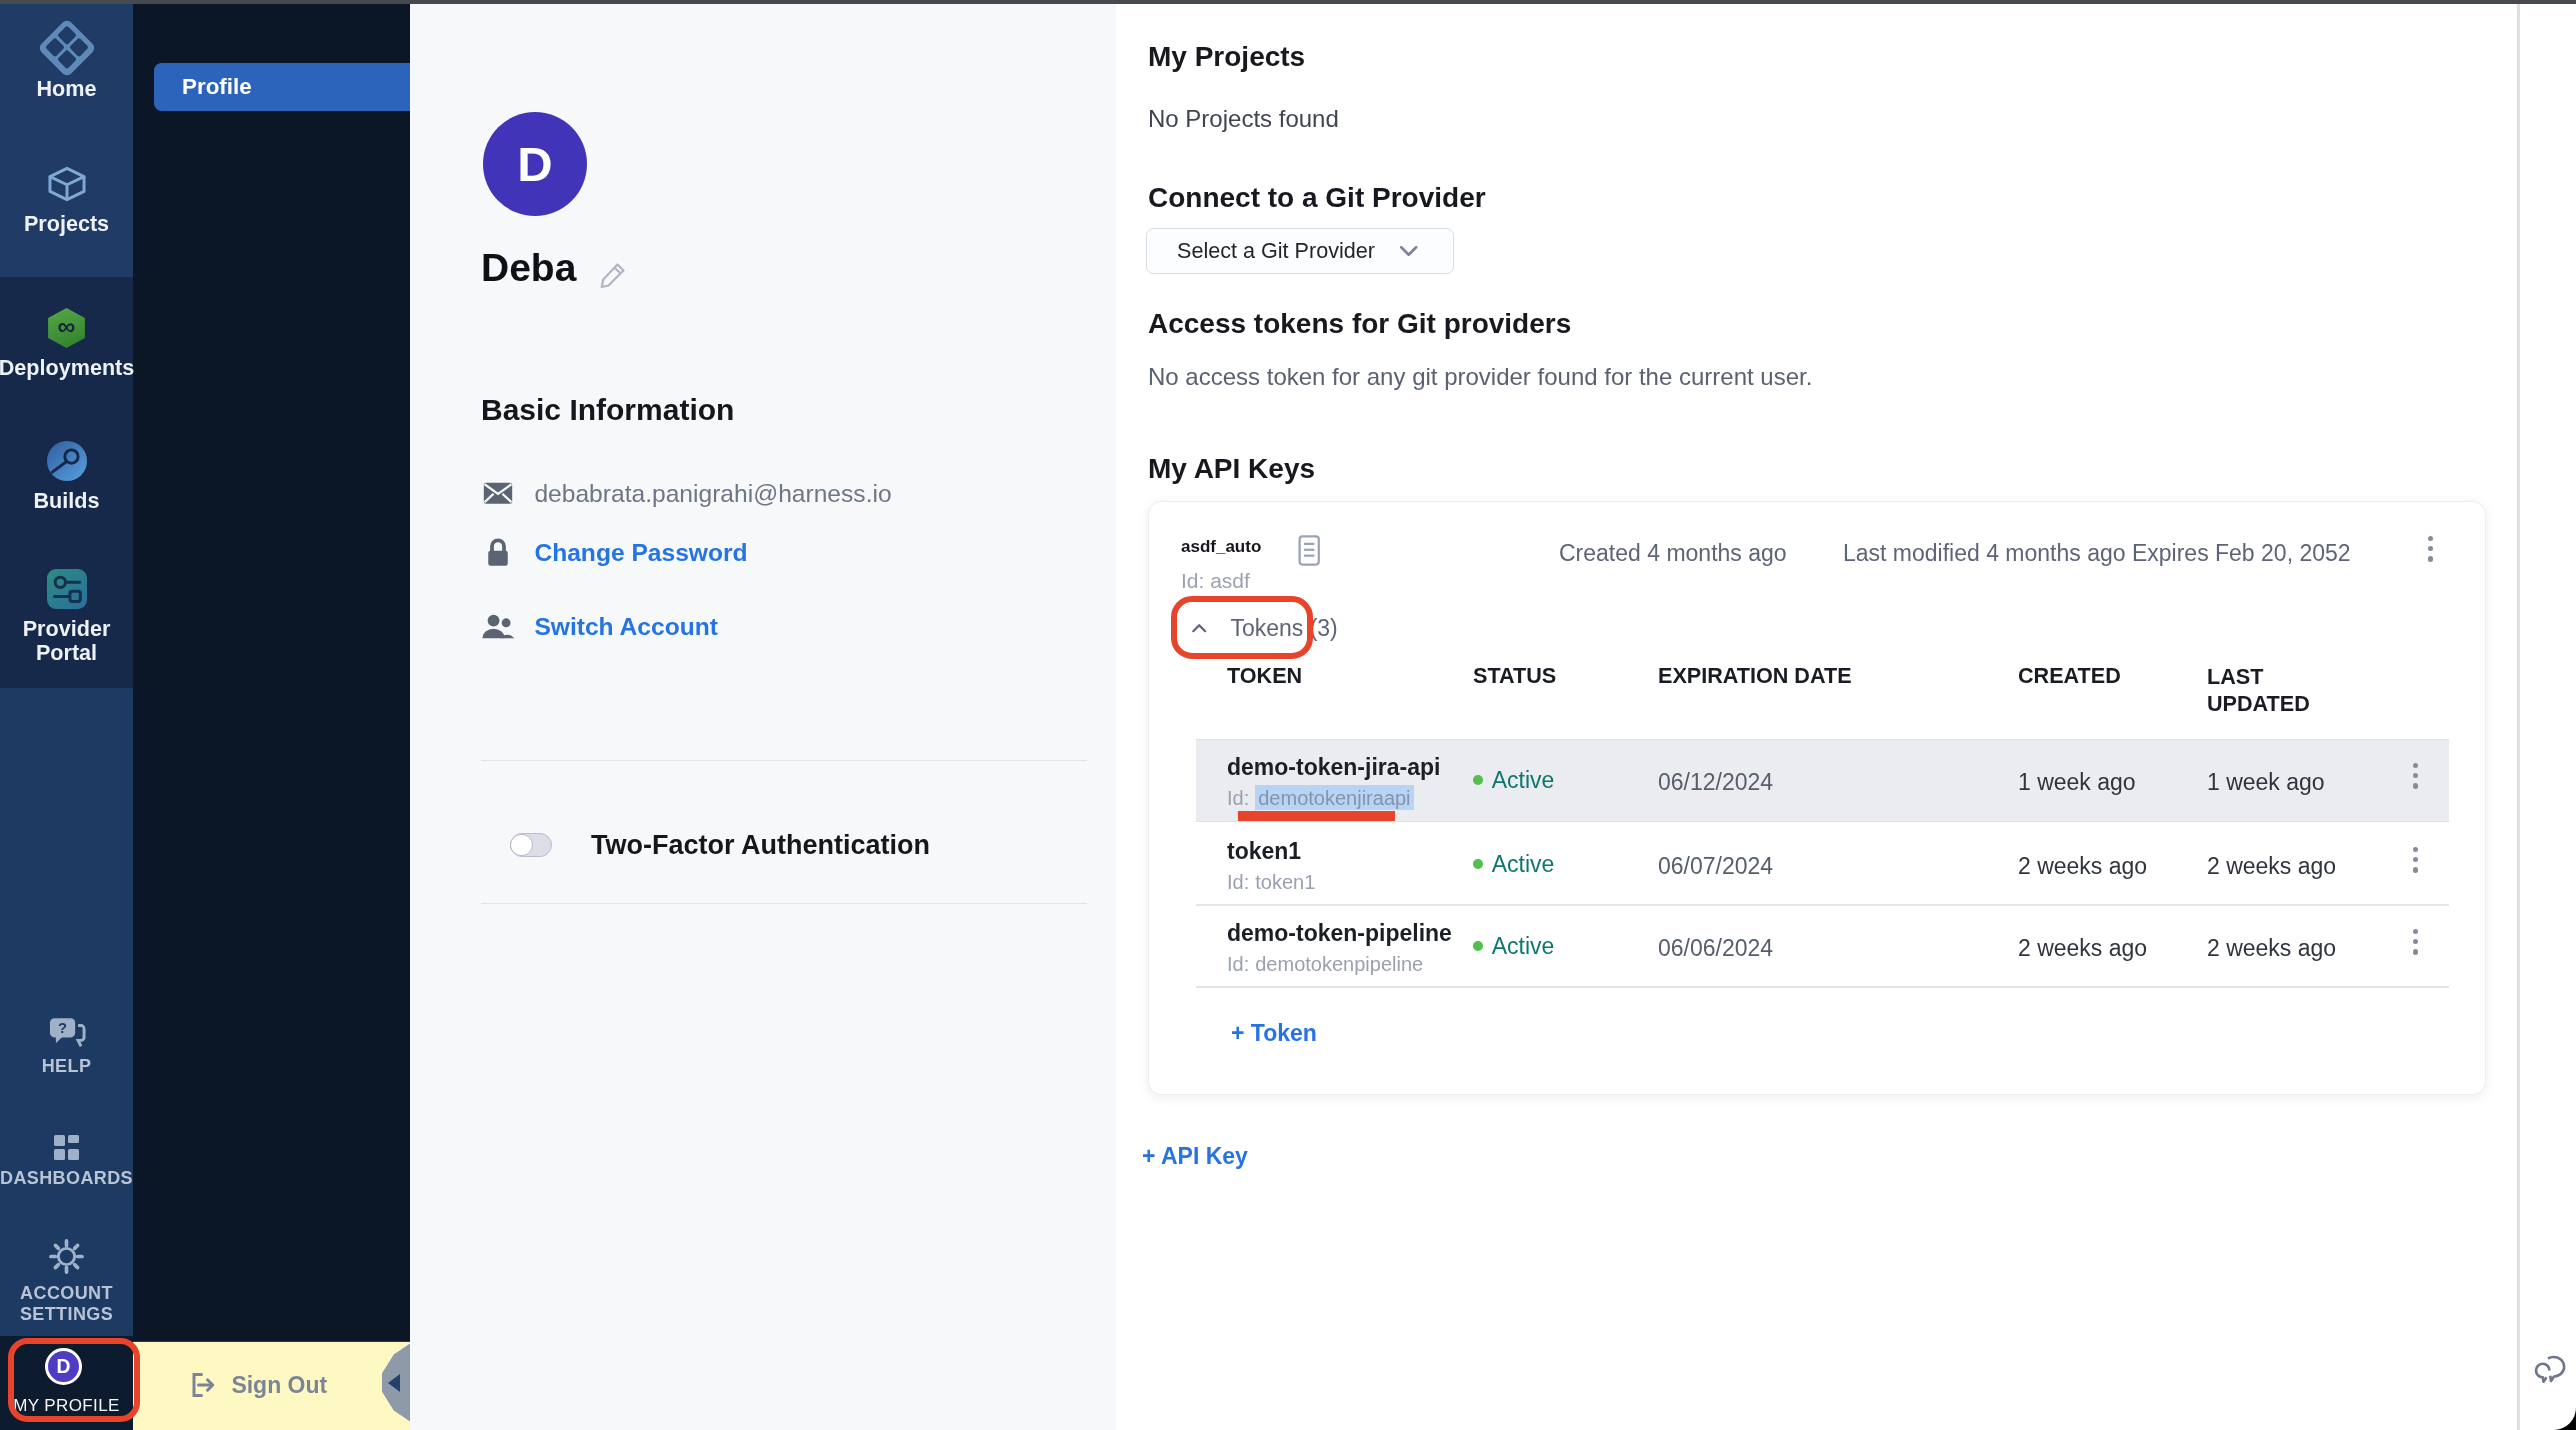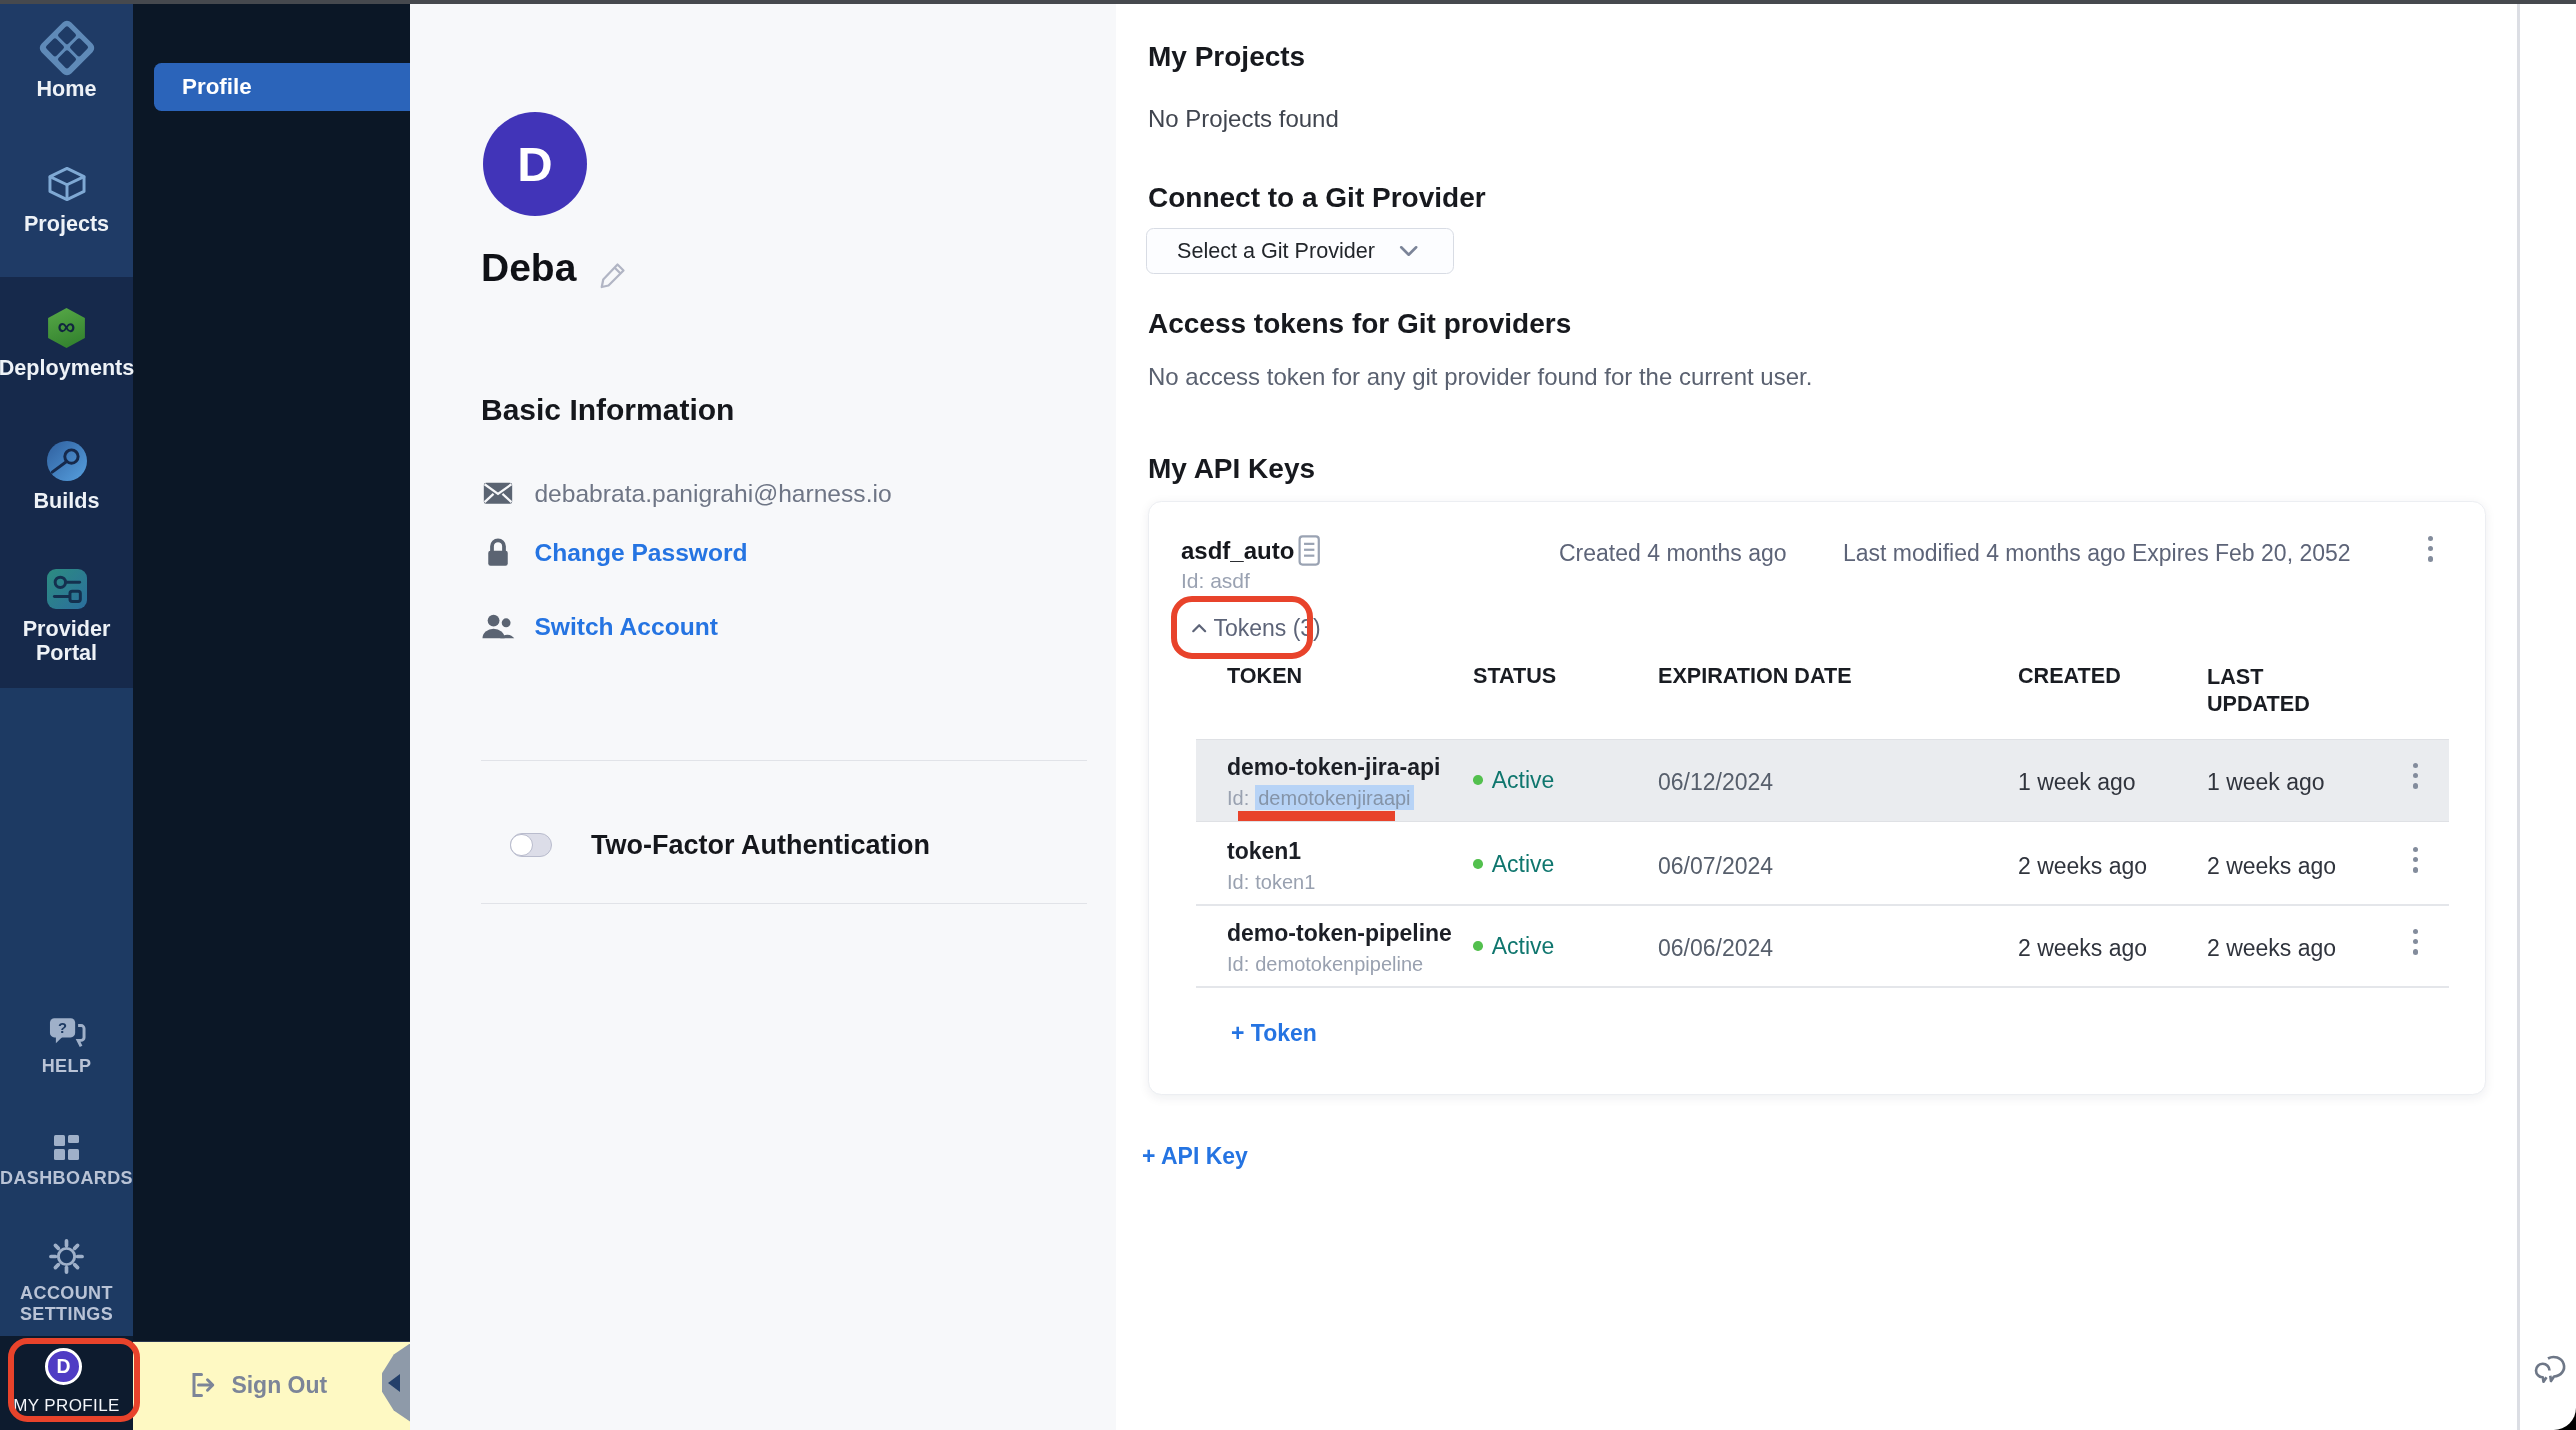--- a/index.html
+++ b/index.html
@@ -92,30 +92,30 @@
   .h1 { position:absolute; left:32px; font-size:28px; font-weight:700; color:#17191e; }
   .muted { position:absolute; left:32px; font-size:24px; color:#40454f; }
   .muted2 { position:absolute; left:32px; font-size:24px; color:#5a6170; }
 
   .gitselect { position:absolute; left:30px; top:224px; width:308px; height:46px; background:#fcfdff; border:1.5px solid #d8dce4; border-radius:7.5px;
                display:flex; align-items:center; padding:0 35px 0 30px; cursor:pointer; }
   .gitselect span { font-size:21.6px; color:#22262b; flex:1; }
 
   .card { position:absolute; left:32px; top:497px; width:1338px; height:594px; background:#ffffff; border:0.7px solid #eceef2; border-radius:13.4px;
           box-shadow:0 2.2px 10.4px rgba(20,30,60,0.07); }
-  .k-name { position:absolute; left:32px; top:35px; font-size:24px; font-weight:700; color:#15171c; }
+  .k-name { position:absolute; left:32px; top:35px; font-size:17px; font-weight:700; color:#15171c; }
   .copy-ico { position:absolute; left:149px; top:33px; cursor:pointer; }
   .k-created { position:absolute; left:410px; top:38px; font-size:23px; color:#5d6478; }
   .k-modified { position:absolute; left:694px; top:38px; font-size:23px; color:#5d6478; }
   .dots { display:flex; flex-direction:column; gap:5.2px; align-items:center; cursor:pointer; }
   .dots i { width:5.2px; height:5.2px; border-radius:50%; background:#838c9c; }
   .k-dots { position:absolute; left:1279px; top:34px; }
   .k-id { position:absolute; left:32px; top:67px; font-size:21px; color:#9aa2b2; }
 
-  .tok-toggle { position:absolute; left:42px; top:113px; display:flex; align-items:center; gap:6px; cursor:pointer; }
+  .tok-toggle { position:absolute; left:42px; top:113px; display:flex; align-items:center; gap:23px; cursor:pointer; }
   .tok-toggle span { font-size:23px; color:#5d6478; }
   .tok-redbox { position:absolute; left:21.6px; top:94px; width:142px; height:63px; border:6.7px solid #e8432b; border-radius:21px; pointer-events:none; }
 
   .thead { position:absolute; top:161px; left:0; width:100%; font-size:21.6px; font-weight:700; color:#191c22; }
   .c-token { position:absolute; left:78px; }
   .c-status { position:absolute; left:324px; }
   .c-exp { position:absolute; left:509px; }
   .c-created { position:absolute; left:869px; }
   .c-last { position:absolute; left:1058px; width:157px; line-height:27px; }
 

